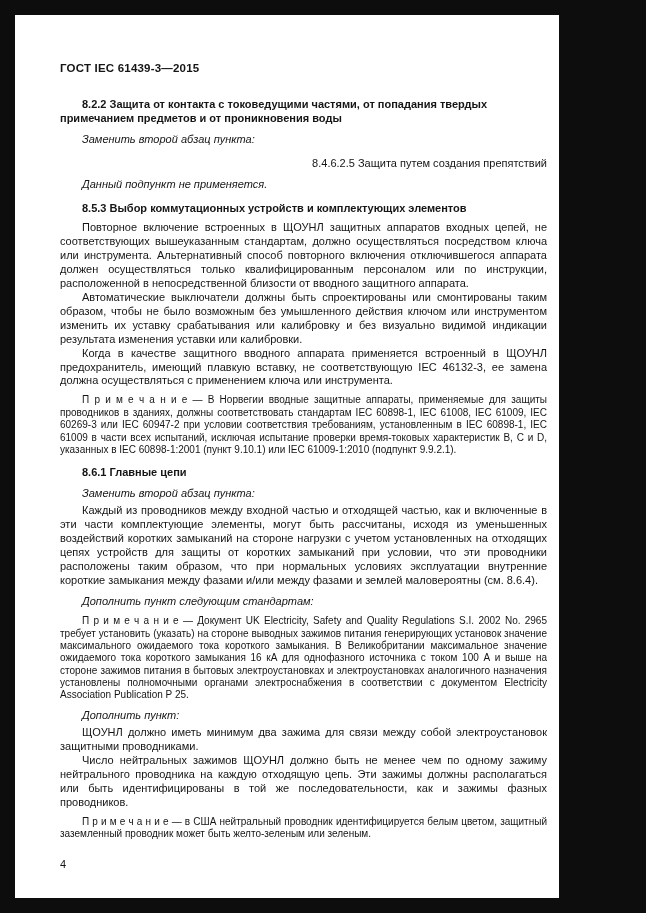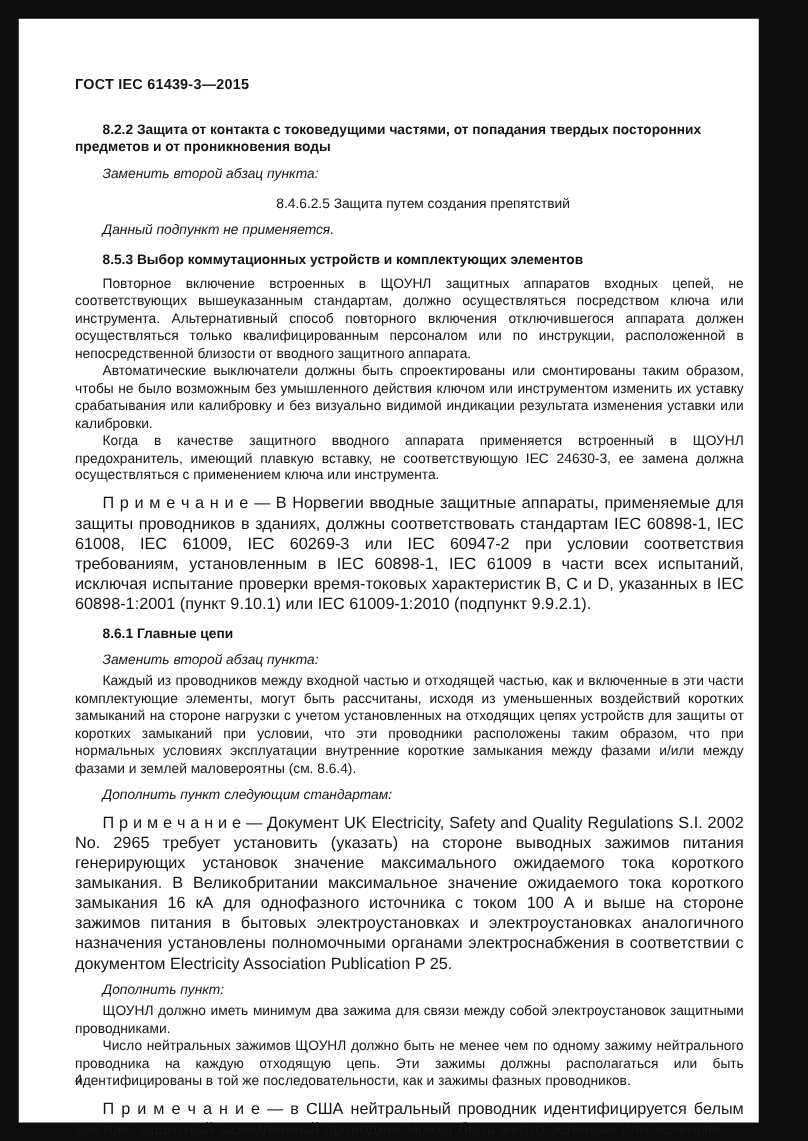--- a/index.html
+++ b/index.html
@@ -5,71 +5,71 @@
   html,body{margin:0;padding:0;}
   body{
     width:646px;height:913px;
     background:#0d0d0d;
     font-family:"Liberation Sans", sans-serif;
     position:relative;
     overflow:hidden;
   }
   .page{
     position:absolute;left:15px;top:15px;
-    width:592px;height:883px;
+    width:544px;height:883px;
     background:#ffffff;color:#151515;
     box-sizing:border-box;
   }
   .content{
     padding:47px 12px 0 45px;
   }
   .doc-header{
     font-weight:bold;font-size:11.5px;
     margin:0 0 24px 0;letter-spacing:.2px;
   }
   .blk{
     margin:0;font-size:11px;line-height:1.27;
     text-align:justify;text-indent:22px;
   }
   .blk-h{
     font-weight:bold;text-align:left;
     margin-top:10px;margin-bottom:5px;
   }
   .blk-hp{
-    text-align:center;margin-top:10px;margin-bottom:5px;
+    text-align:right;margin-top:10px;margin-bottom:5px;
   }
   .blk-i{
     font-style:italic;text-align:left;
     margin-top:7px;margin-bottom:3px;
   }
   .blk-n{
-    font-size:13px;line-height:1.24;
+    font-size:10px;line-height:1.24;
     margin-top:6px;margin-bottom:3px;
   }
   .page-number{
     position:absolute;left:45px;bottom:28px;
     font-size:11px;
   }
 </style>
 </head>
 <body>
 
 <div class="page">
   <div class="content">
 
     <div class="doc-header">ГОСТ IEC 61439-3—2015</div>
 
-    <p class="blk blk-h">8.2.2 Защита от контакта с токоведущими частями, от попадания твердых посторонних предметов и от проникновения воды</p>
+    <p class="blk blk-h">8.2.2 Защита от контакта с токоведущими частями, от попадания твердых примечанием предметов и от проникновения воды</p>
     <p class="blk blk-i">Заменить второй абзац пункта:</p>
     <p class="blk blk-hp">8.4.6.2.5 Защита путем создания препятствий</p>
     <p class="blk blk-i">Данный подпункт не применяется.</p>
     <p class="blk blk-h">8.5.3 Выбор коммутационных устройств и комплектующих элементов</p>
     <p class="blk">Повторное включение встроенных в ЩОУНЛ защитных аппаратов входных цепей, не соответствующих вышеуказанным стандартам, должно осуществляться посредством ключа или инструмента. Альтернативный способ повторного включения отключившегося аппарата должен осуществляться только квалифицированным персоналом или по инструкции, расположенной в непосредственной близости от вводного защитного аппарата.</p>
     <p class="blk">Автоматические выключатели должны быть спроектированы или смонтированы таким образом, чтобы не было возможным без умышленного действия ключом или инструментом изменить их уставку срабатывания или калибровку и без визуально видимой индикации результата изменения уставки или калибровки.</p>
-    <p class="blk">Когда в качестве защитного вводного аппарата применяется встроенный в ЩОУНЛ предохранитель, имеющий плавкую вставку, не соответствующую IEC 24630-3, ее замена должна осуществляться с применением ключа или инструмента.</p>
+    <p class="blk">Когда в качестве защитного вводного аппарата применяется встроенный в ЩОУНЛ предохранитель, имеющий плавкую вставку, не соответствующую IEC 46132-3, ее замена должна осуществляться с применением ключа или инструмента.</p>
     <p class="blk blk-n">П р и м е ч а н и е — В Норвегии вводные защитные аппараты, применяемые для защиты проводников в зданиях, должны соответствовать стандартам IEC 60898-1, IEC 61008, IEC 61009, IEC 60269-3 или IEC 60947-2 при условии соответствия требованиям, установленным в IEC 60898-1, IEC 61009 в части всех испытаний, исключая испытание проверки время-токовых характеристик В, С и D, указанных в IEC 60898-1:2001 (пункт 9.10.1) или IEC 61009-1:2010 (подпункт 9.9.2.1).</p>
     <p class="blk blk-h">8.6.1 Главные цепи</p>
     <p class="blk blk-i">Заменить второй абзац пункта:</p>
     <p class="blk">Каждый из проводников между входной частью и отходящей частью, как и включенные в эти части комплектующие элементы, могут быть рассчитаны, исходя из уменьшенных воздействий коротких замыканий на стороне нагрузки с учетом установленных на отходящих цепях устройств для защиты от коротких замыканий при условии, что эти проводники расположены таким образом, что при нормальных условиях эксплуатации внутренние короткие замыкания между фазами и/или между фазами и землей маловероятны (см. 8.6.4).</p>
     <p class="blk blk-i">Дополнить пункт следующим стандартам:</p>
     <p class="blk blk-n">П р и м е ч а н и е — Документ UK Electricity, Safety and Quality Regulations S.I. 2002 No. 2965 требует установить (указать) на стороне выводных зажимов питания генерирующих установок значение максимального ожидаемого тока короткого замыкания. В Великобритании максимальное значение ожидаемого тока короткого замыкания 16 кА для однофазного источника с током 100 А и выше на стороне зажимов питания в бытовых электроустановках и электроустановках аналогичного назначения установлены полномочными органами электроснабжения в соответствии с документом Electricity Association Publication P 25.</p>
     <p class="blk blk-i">Дополнить пункт:</p>
     <p class="blk">ЩОУНЛ должно иметь минимум два зажима для связи между собой электроустановок защитными проводниками.</p>
     <p class="blk">Число нейтральных зажимов ЩОУНЛ должно быть не менее чем по одному зажиму нейтрального проводника на каждую отходящую цепь. Эти зажимы должны располагаться или быть идентифицированы в той же последовательности, как и зажимы фазных проводников.</p>
     <p class="blk blk-n">П р и м е ч а н и е — в США нейтральный проводник идентифицируется белым цветом, защитный заземленный проводник может быть желто-зеленым или зеленым.</p>

